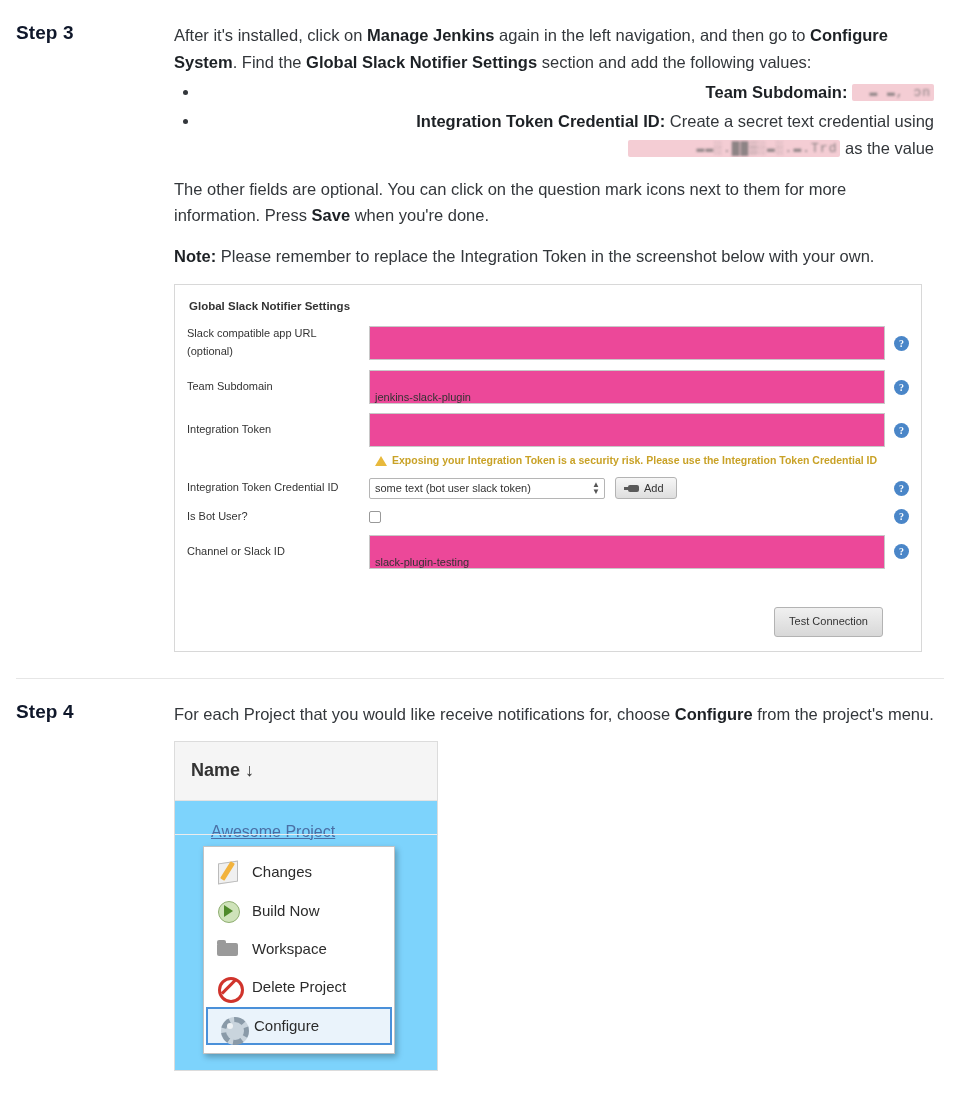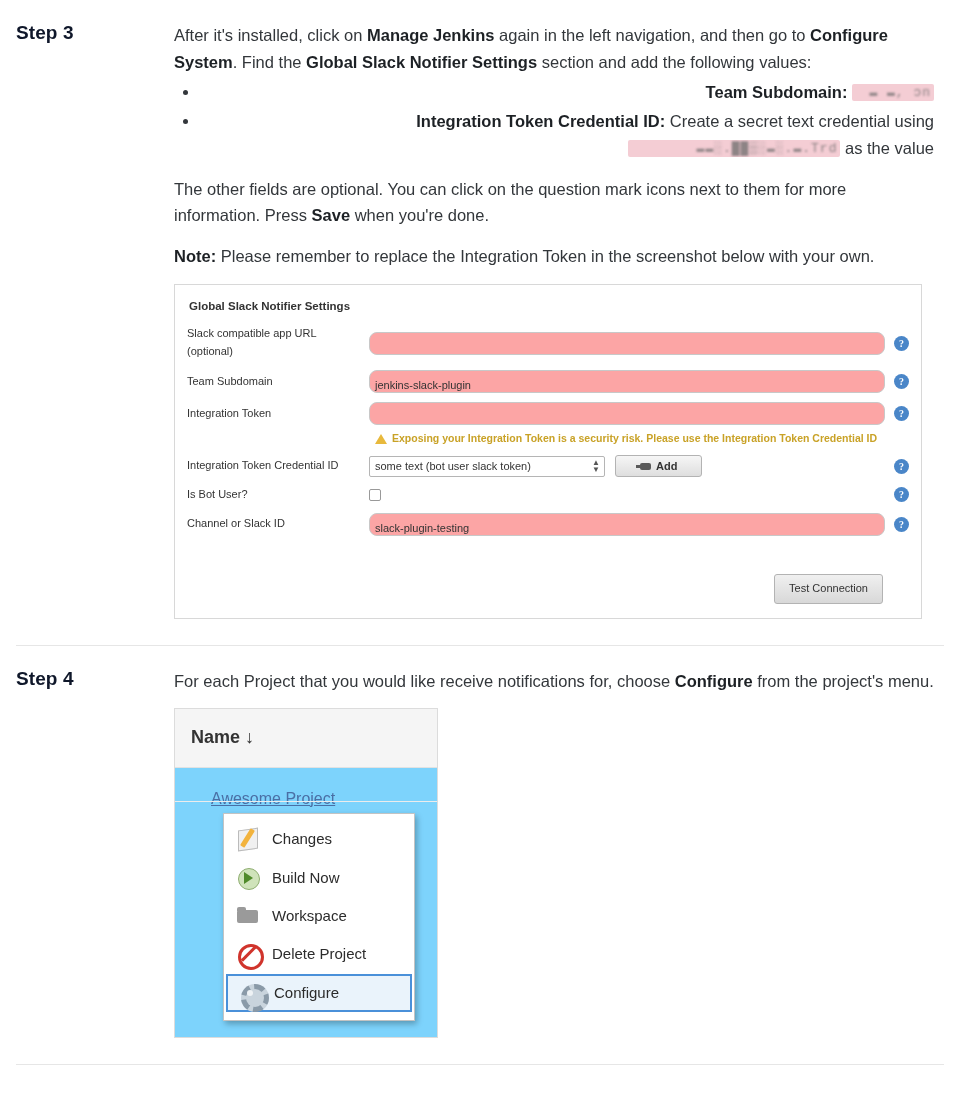--- a/index.html
+++ b/index.html
@@ -88,25 +88,25 @@
     width: 182px;
     flex: 0 0 182px;
     font-size: 11px;
     color: #333;
     padding-right: 6px;
   }
   .fctrl { flex: 1 1 auto; display: flex; align-items: center; }
   .inp {
     height: 23px;
     border: 1px solid #c8c8c8;
-    border-radius: 8px;
-    background: #fca5a5;
+    border-radius: 0;
+    background: #ec4899;
     font-size: 11px;
     color: #333;
-    padding: 4px 5px;
+    padding: 16px 5px;
     line-height: 21px;
     width: 100%;
     font-family: "Liberation Sans", sans-serif;
   }
   .help {
     width: 15px; height: 15px;
     border-radius: 50%;
     background: #4a86c8;
     color: #fff;
     font-size: 10px;
@@ -153,23 +153,23 @@
     line-height: 7px;
     color: #555;
   }
   .addbtn {
     margin-left: 10px;
     height: 22px;
     border: 1px solid #b3b3b3;
     border-radius: 3px;
     background: linear-gradient(#f6f6f6, #dedede);
     font-size: 11px;
-    font-weight: bold;
-    color: #333;
-    padding: 0 24px;
+    font-weight: normal;
+    color: #333;
+    padding: 0 12px;
     line-height: 20px;
     display: flex;
     align-items: center;
   }
   .addbtn .plug {
     display: inline-block;
     width: 11px; height: 7px;
     background: #5a5a5a;
     border-radius: 2px;
     margin-right: 5px;
@@ -225,21 +225,21 @@
     text-decoration: underline;
   }
   .shot2 .rowline {
     position: absolute;
     left: 0; right: 0;
     top: 92px;
     border-top: 1px solid #ececec;
   }
   .menu {
     position: absolute;
-    left: 48px;
+    left: 28px;
     top: 104px;
     width: 192px;
     background: #fff;
     border: 1px solid #c3c3c3;
     box-shadow: 2px 3px 6px rgba(0,0,0,0.28);
     padding: 6px 0 8px 0;
   }
   .mitem {
     display: flex;
     align-items: center;

